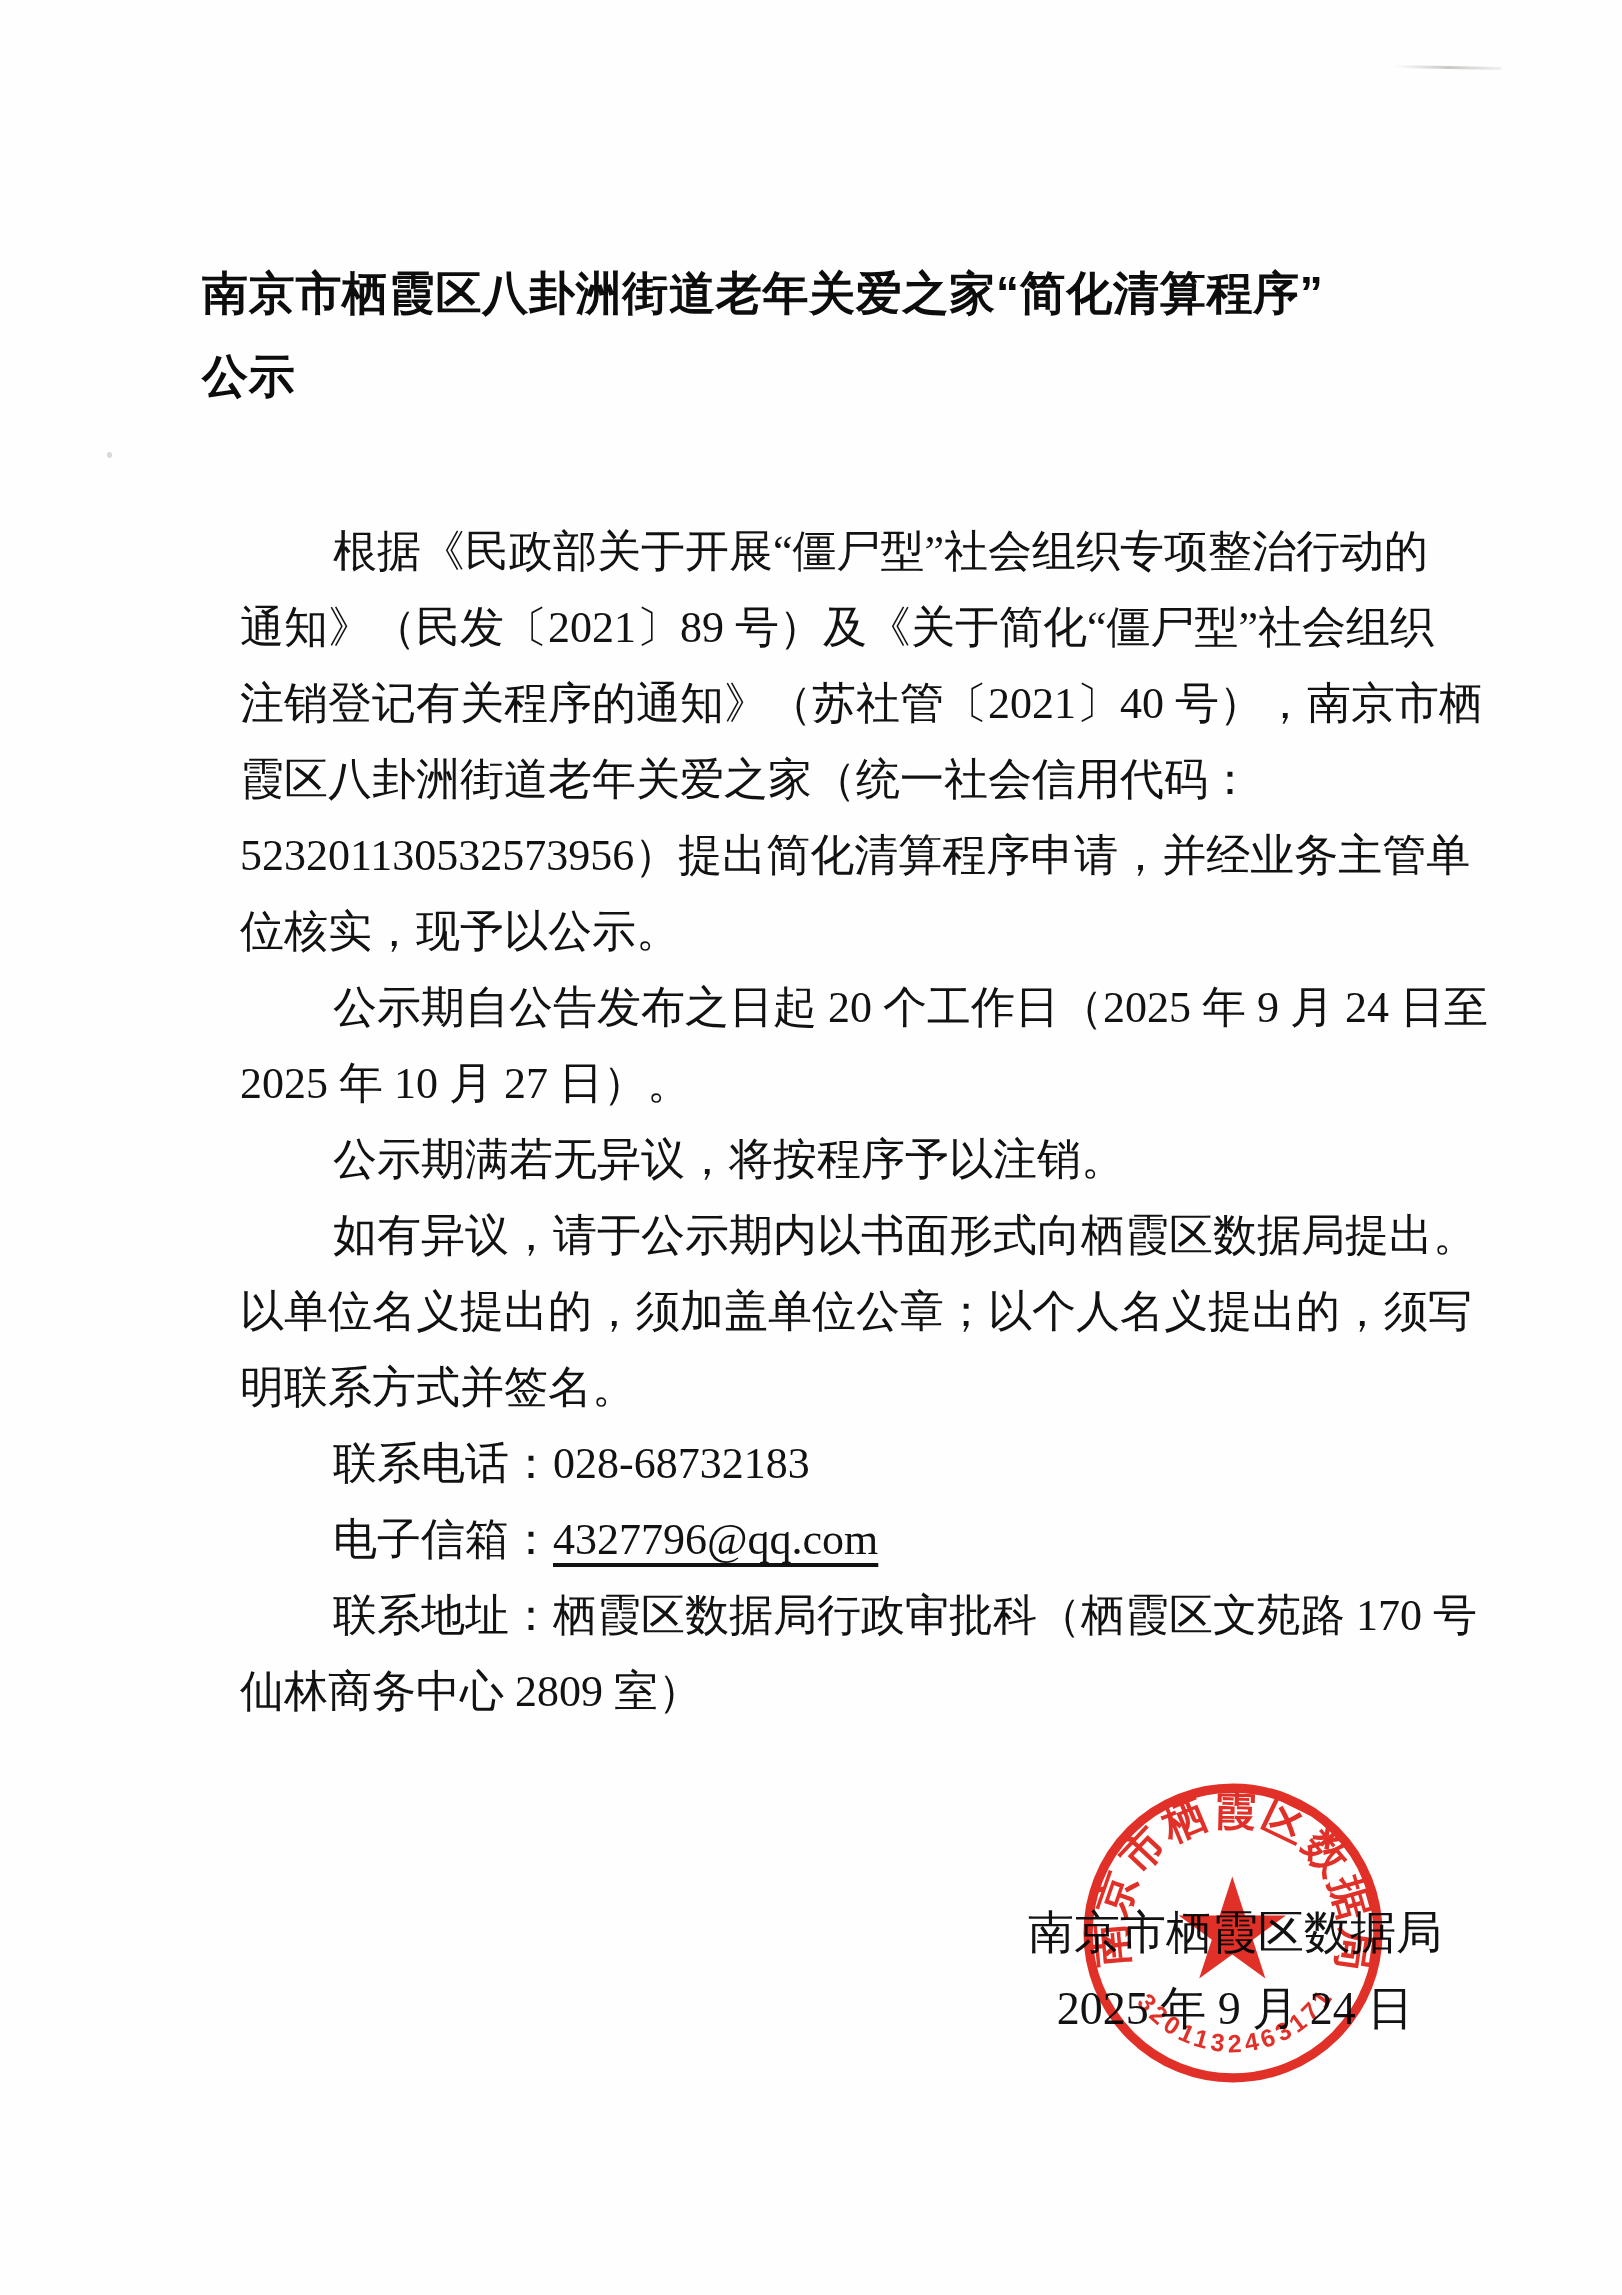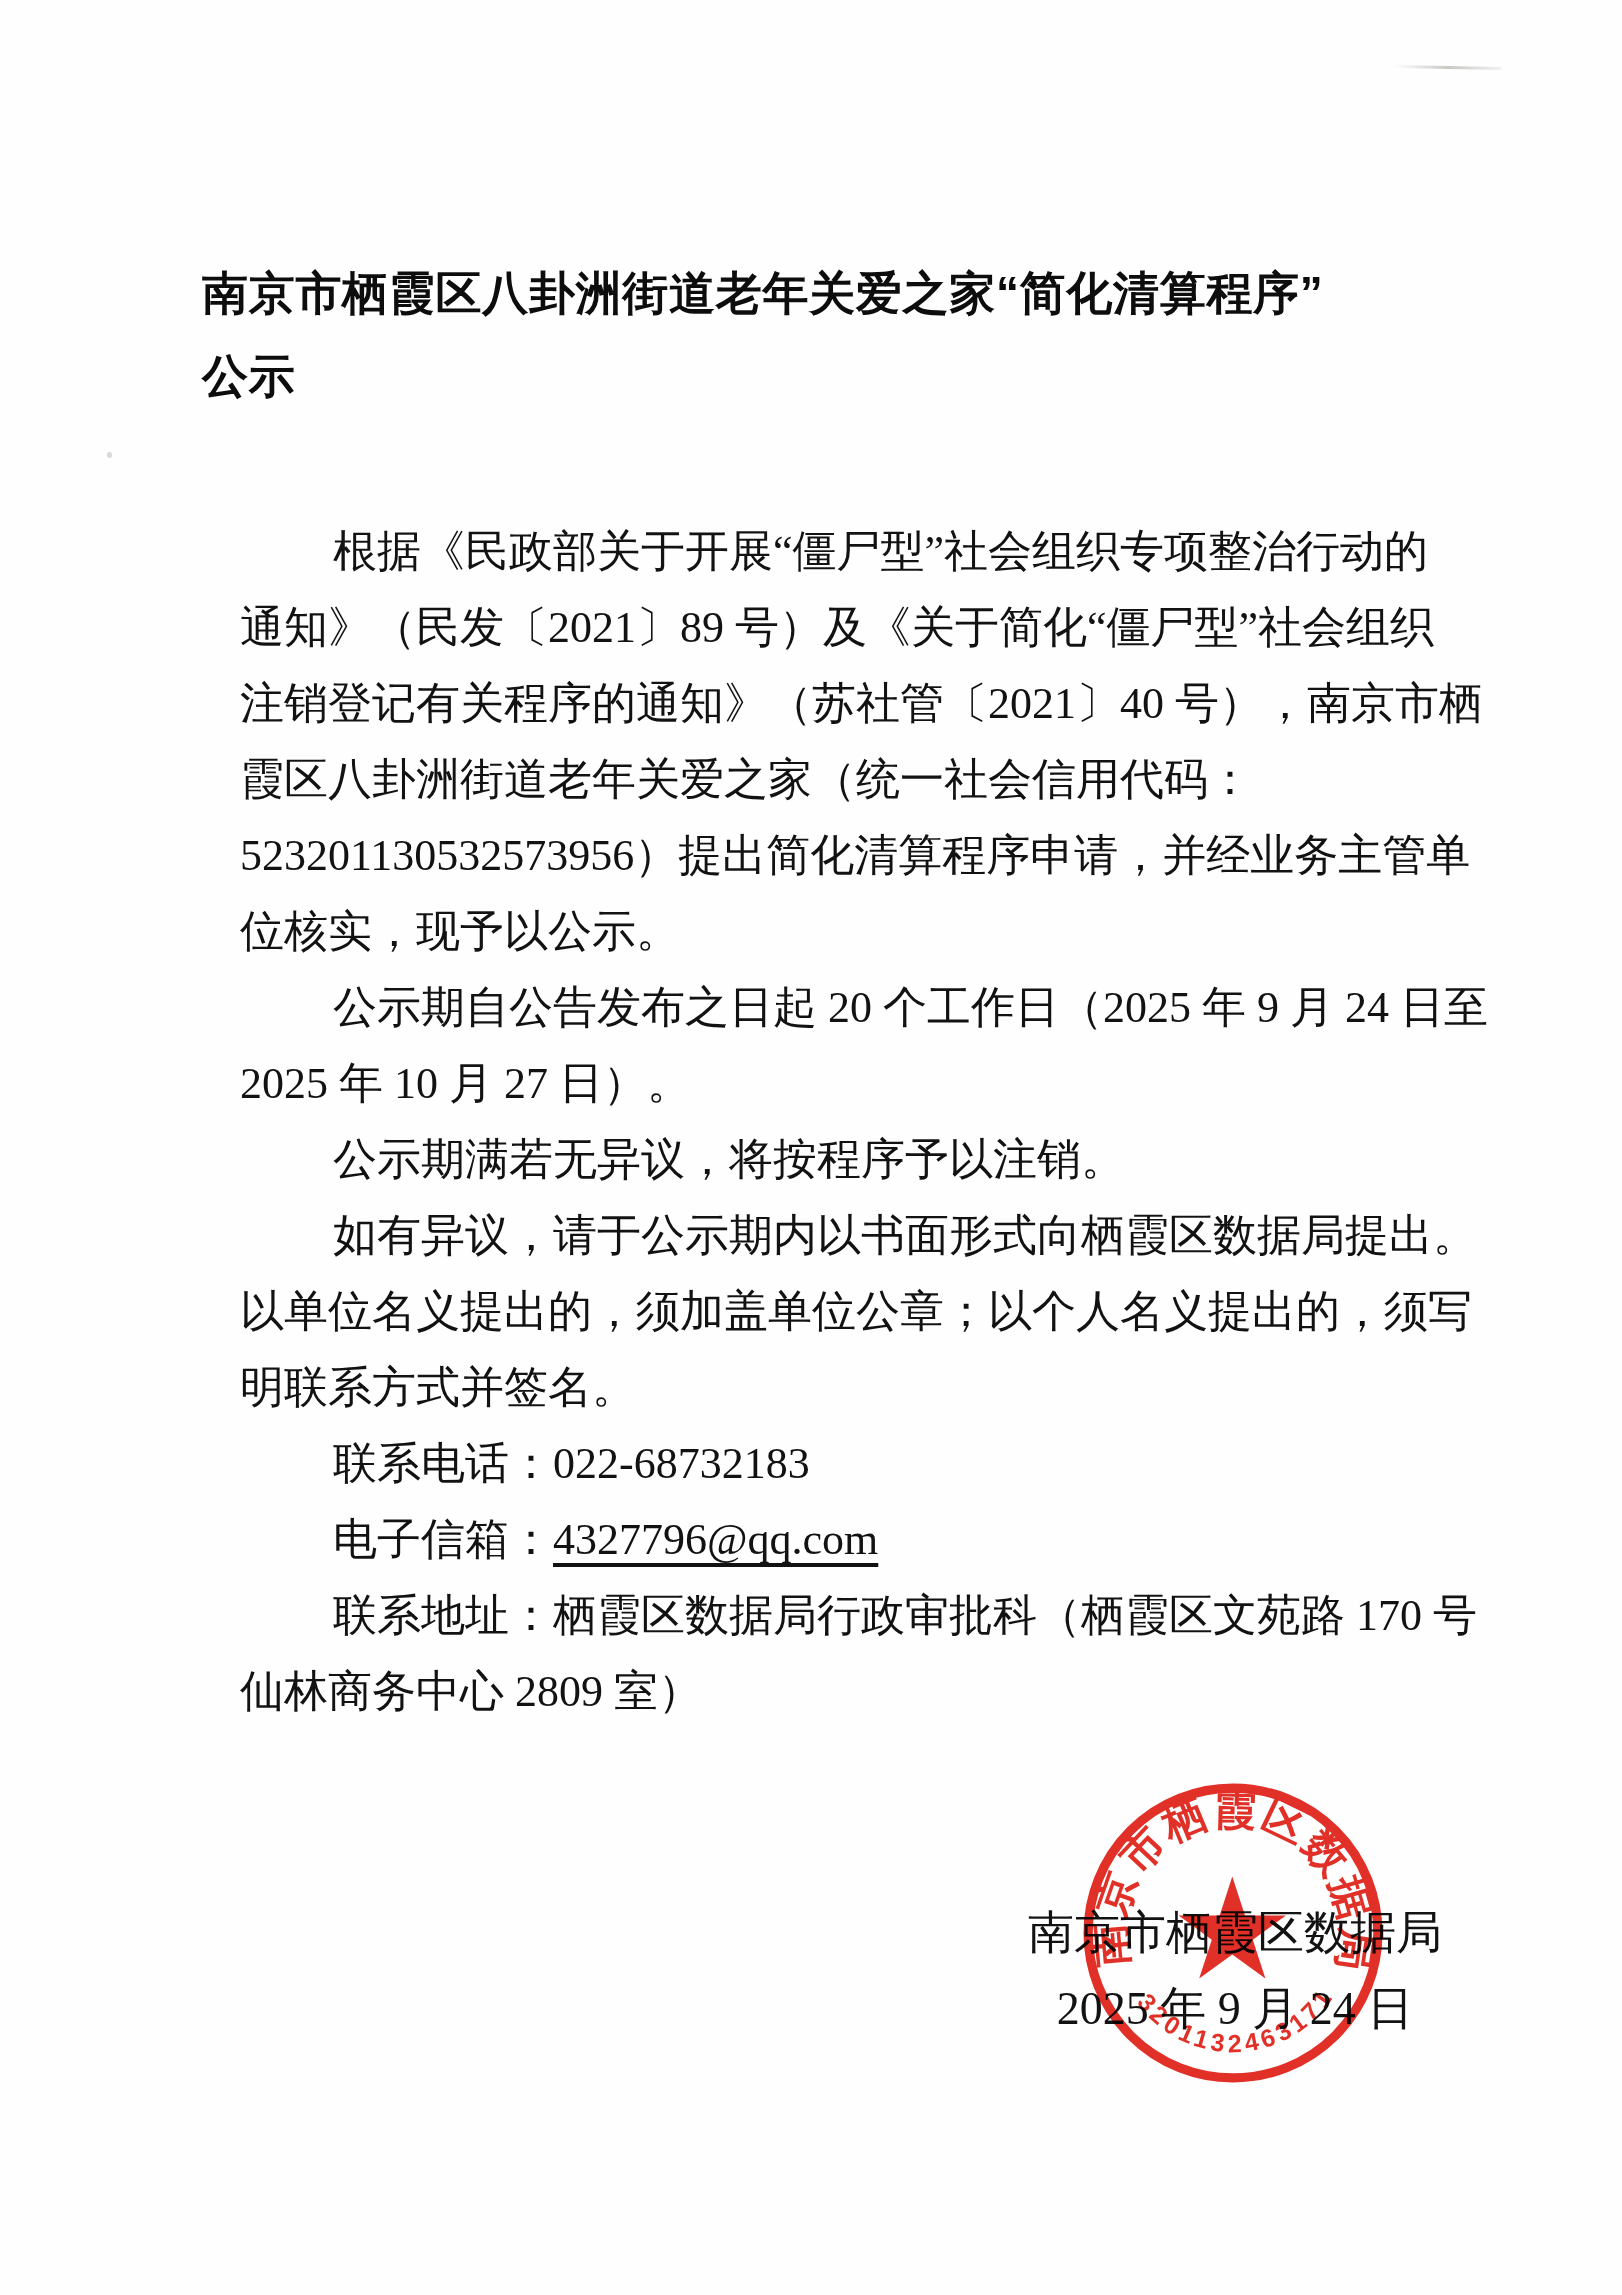--- a/index.html
+++ b/index.html
@@ -108,21 +108,21 @@
       <div class="line"><span>注销登记有关程序的通知》（苏社管〔2021〕40 号），南京市栖</span></div>
       <div class="line"><span>霞区八卦洲街道老年关爱之家（统一社会信用代码：</span></div>
       <div class="line"><span>523201130532573956）提出简化清算程序申请，并经业务主管单</span></div>
       <div class="line"><span>位核实，现予以公示。</span></div>
       <div class="line indent"><span>公示期自公告发布之日起 20 个工作日（2025 年 9 月 24 日至</span></div>
       <div class="line"><span>2025 年 10 月 27 日）。</span></div>
       <div class="line indent"><span>公示期满若无异议，将按程序予以注销。</span></div>
       <div class="line indent"><span>如有异议，请于公示期内以书面形式向栖霞区数据局提出。</span></div>
       <div class="line"><span>以单位名义提出的，须加盖单位公章；以个人名义提出的，须写</span></div>
       <div class="line"><span>明联系方式并签名。</span></div>
-      <div class="line indent"><span>联系电话：022-68732183</span></div>
+      <div class="line indent"><span>联系电话：028-68732183</span></div>
       <div class="line indent"><span>电子信箱：</span><span class="underline-link">4327796@qq.com</span></div>
       <div class="line indent"><span>联系地址：栖霞区数据局行政审批科（栖霞区文苑路 170 号</span></div>
       <div class="line"><span>仙林商务中心 2809 室）</span></div>
     </div>
 
   <div class="issuer-line">南京市栖霞区数据局</div>
   <div class="date-line">2025 年 9 月 24 日</div>
 
   <svg class="seal" viewBox="0 0 440 440" xmlns="http://www.w3.org/2000/svg">
     <defs>

